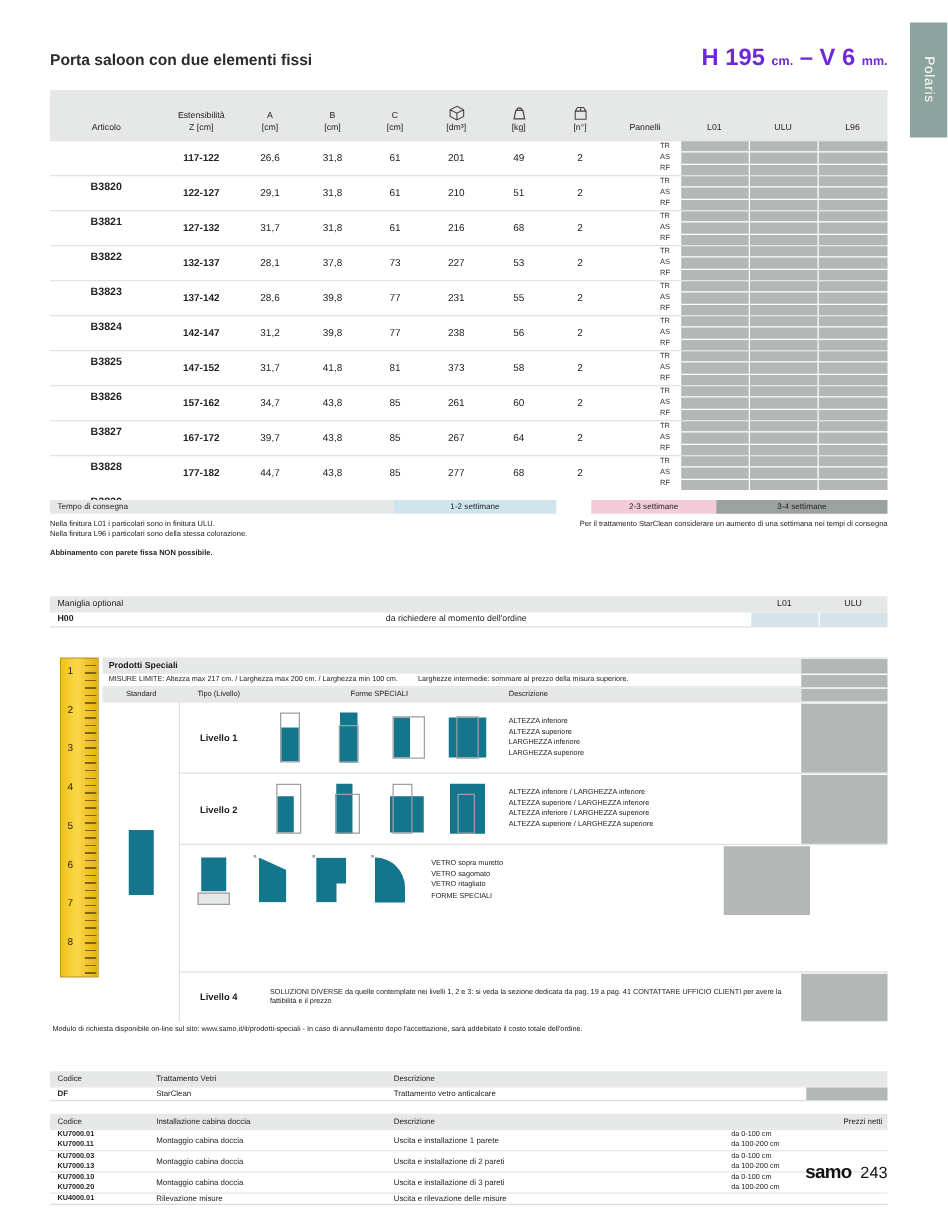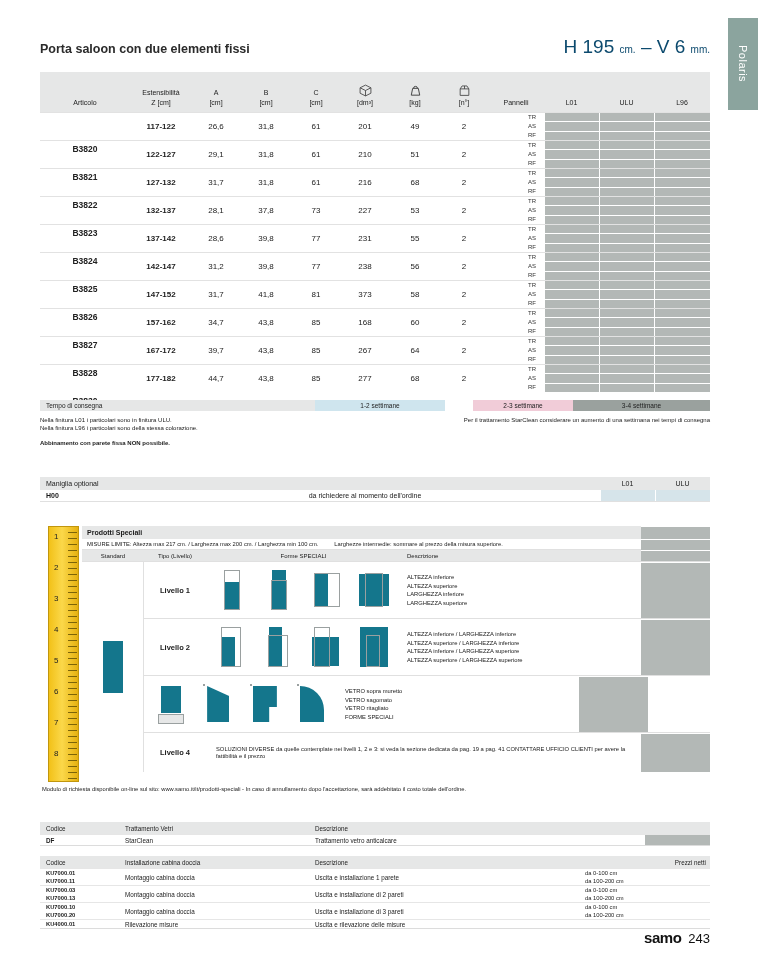--- a/index.html
+++ b/index.html
@@ -13,21 +13,21 @@
   }
   .content { position:absolute; left:40px; top:0; width:670px; }
 
   
   .polaris-tab { position:absolute; right:0; top:18px; width:30px; height:92px; background:#8ba49e; display:flex; align-items:center; justify-content:center; }
   .polaris-tab span { writing-mode:vertical-rl; color:#fff; font-size:11px; letter-spacing:0.5px; }
 
   
   .header-row { display:flex; justify-content:space-between; align-items:baseline; margin-top:36px; }
   .page-title { font-size:12.5px; font-weight:bold; color:#2b2b2b; }
-  .size-spec { font-size:19px; color:#0c4a6e; white-space:nowrap; }
+  .size-spec { font-size:19px; color:#6d28d9; white-space:nowrap;font-weight:bold; }
   .size-spec .unit { font-size:10px; }
 
   
   .mtable { margin-top:14px; }
   .mhead { display:flex; background:#e6e7e7; height:40px; }
   .mhead > div { display:flex; flex-direction:column; justify-content:flex-end; align-items:center; padding-bottom:5px; gap:2px; font-size:7px; color:#222; text-align:center; line-height:8px; }
   .mhead svg { display:block; }
   .c-art{width:90px;} .c-est{width:62px;} .c-a{width:48px;} .c-b{width:52px;} .c-c{width:48px;}
   .c-dm{width:50px;} .c-kg{width:50px;} .c-n{width:48px;} .c-pan{width:56px;}
   .c-swatch{width:55px;} .c-swatch.last{width:56px;}
@@ -79,21 +79,21 @@
   .ps-cols-left { width:559px; background:#e6e7e7; height:11px; display:flex; align-items:center; font-size:6px; }
   .ps-c1 { width:62px; text-align:center; }
   .ps-c2 { width:62px; text-align:center; }
   .ps-c3 { width:195px; text-align:center; }
   .ps-c4 { width:240px; padding-left:6px; }
   .ps-body { display:flex; }
   .ps-standard { width:62px; border-right:1px solid #e0e0e0; border-top:1px solid #e0e0e0; display:flex; align-items:center; justify-content:center; }
   .std-shape { width:20px; height:52px; background:#14768c; }
   .ps-levels { width:566px; }
   .ps-level { display:flex; border-top:1px solid #e0e0e0; }
-  .lvh { height:57px; } .lvh4 { height:40px; }
+  .lvh { height:57px; } .lvh4 { height:40px;margin-top:45px; }
   .ps-tipo { width:62px; display:flex; align-items:center; justify-content:center; font-size:7.5px; font-weight:bold; }
   .ps-forme { width:195px; display:flex; align-items:center; justify-content:space-around; padding:0 4px; }
   .ps-desc { width:240px; display:flex; flex-direction:column; justify-content:center; gap:2px; padding-left:6px; font-size:5.8px; line-height:6.5px; }
   .ps-full { width:435px; display:flex; align-items:center; padding:0 10px; font-size:5.8px; line-height:7px; }
   .ps-swatch { width:69px; background:#b3b8b6; border-top:1px solid #fff; }
   .ps-footnote { margin-top:4px; font-size:5.8px; color:#222; padding-left:2px; }
 
   
   .shape-box { position:relative; width:30px; height:40px; }
   .sh-outline { position:absolute; border:1px solid #9aa0a0; z-index:2; }
@@ -425,21 +425,21 @@
             <div class="sw-strip"></div>
             <div class="sw-strip"></div>
           </div>
         </div>
         <div class="mrow">
           <div class="mcell c-art">B3827</div>
           <div class="mcell c-est">157-162</div>
           <div class="mcell c-a">34,7</div>
           <div class="mcell c-b">43,8</div>
           <div class="mcell c-c">85</div>
-          <div class="mcell c-dm">168</div>
+          <div class="mcell c-dm">261</div>
           <div class="mcell c-kg">60</div>
           <div class="mcell c-n">2</div>
           <div class="mcell c-pan">
             <div class="pan-line">TR</div>
             <div class="pan-line">AS</div>
             <div class="pan-line">RF</div>
           </div>
           <div class="mcell c-swatch">
             <div class="sw-strip"></div>
             <div class="sw-strip"></div>

